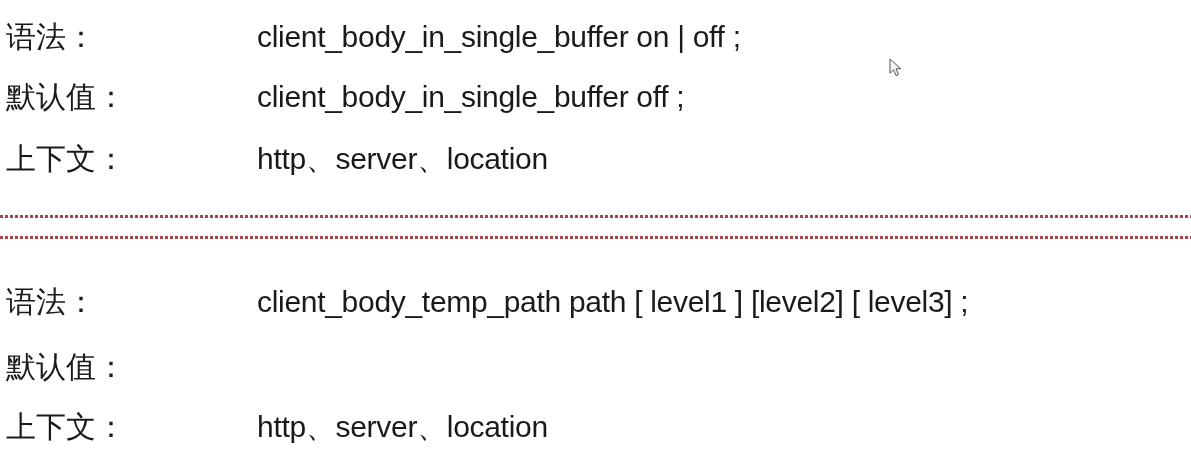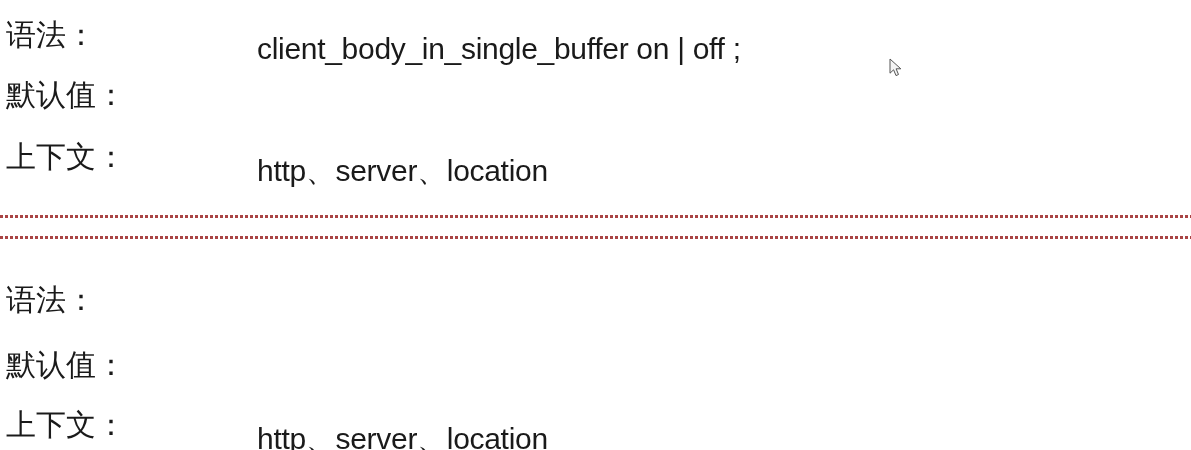--- a/index.html
+++ b/index.html
@@ -21,26 +21,25 @@
     height: 36px;
     line-height: 36px;
     font-size: 30px;
     color: var(--text, #1a1a1a);
     white-space: nowrap;
   }
   .row .label {
     position: absolute;
     left: 6px;
     top: 0;
-    font-family: Liberation Mono, monospace;
   }
   .row .value {
     position: absolute;
     left: 257px;
-    top: 12px;
+    top: 0;
     letter-spacing: -0.3px;
   }
   
   .s1-r1 { top: 19px; }
   .s1-r2 { top: 79px; }
   .s1-r3 { top: 141px; }
   
   .s2-r1 { top: 284px; }
   .s2-r2 { top: 349px; }
   .s2-r3 { top: 409px; }
@@ -70,31 +69,33 @@
 </style>
 </head>
 <body style="--bg: #ffffff; --text: #1a1a1a; --divider: #a94444;">
 
 <div class="row s1-r1">
   <span class="label">语法：</span>
   <span class="value">client_body_in_single_buffer on | off ;</span>
 </div>
 <div class="row s1-r2">
   <span class="label">默认值：</span>
+  <span class="value">client_body_in_single_buffer off ;</span>
 </div>
 <div class="row s1-r3">
   <span class="label">上下文：</span>
   <span class="value">http、server、location</span>
 </div>
 
 <div class="divider divider-1"></div>
 <div class="divider divider-2"></div>
 
 <div class="row s2-r1">
   <span class="label">语法：</span>
+  <span class="value">client_body_temp_path path [ level1 ] [level2] [ level3] ;</span>
 </div>
 <div class="row s2-r2">
   <span class="label">默认值：</span>
 </div>
 <div class="row s2-r3">
   <span class="label">上下文：</span>
   <span class="value">http、server、location</span>
 </div>
 
 <svg class="cursor" viewBox="0 0 13 20" xmlns="http://www.w3.org/2000/svg">

